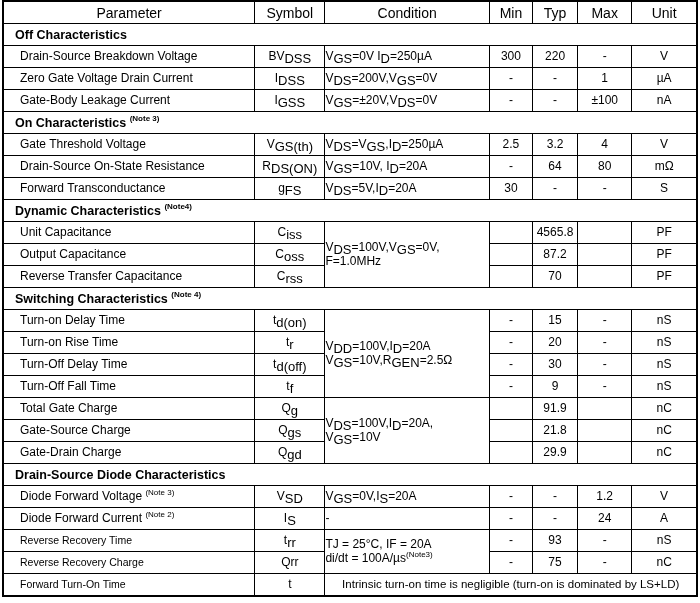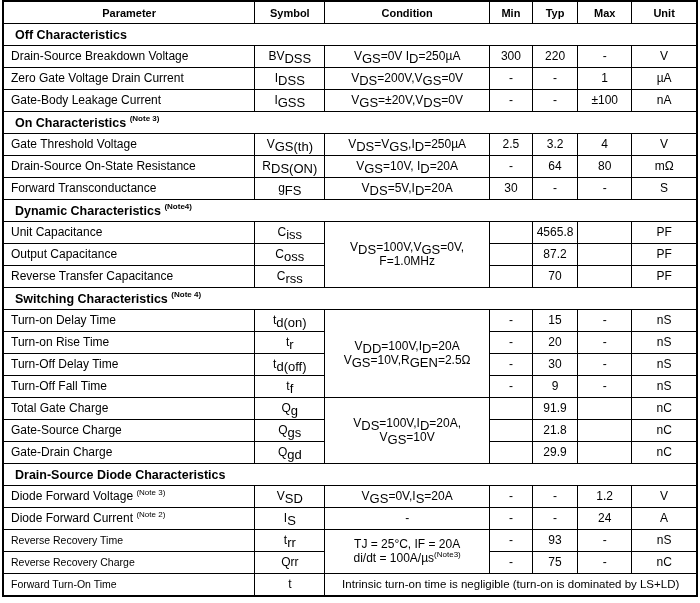--- a/index.html
+++ b/index.html
@@ -2,25 +2,25 @@
 <html><head>
 <meta charset="utf-8">
 <style>
   html,body{margin:0;padding:0;background:#fff;}
   body{width:700px;height:603px;color:#000;font-family:"Liberation Sans",sans-serif;overflow:hidden;}
   .page{width:700px;}
   .title{font-weight:bold;font-size:15px;padding:2px 0 2px 5px;letter-spacing:0;}
   .title sub{font-size:10px;}
   table{border-collapse:collapse;table-layout:fixed;width:696px;margin-left:2px;border:2px solid #000;}
   th,td{border:1px solid #000;padding:0;vertical-align:middle;overflow:hidden;}
-  th{font-size:11px;font-weight:bold;text-align:center;height:21px;}
+  th{font-size:14px;font-weight:normal;text-align:center;height:21px;}
   td{font-size:12px;height:21px;line-height:1.12;}
-  td.param{text-align:left;padding-left:7px;white-space:nowrap;}
+  td.param{text-align:left;padding-left:16px;white-space:nowrap;}
   td.center{text-align:center;white-space:nowrap;}
-  td.cond{text-align:center;}
+  td.cond{}
   td.section{font-weight:bold;font-size:12.5px;text-align:left;padding-left:11px;white-space:nowrap;}
   td.spancell{text-align:center;font-size:12px;white-space:nowrap;}
   tr.small td.param{font-size:10.5px;margin-left:7px;}
   tr.small td.spancell{font-size:11.5px;}
   sub{font-size:13px;line-height:0;}
   sup{font-size:8px;line-height:0;margin-top:28px;}
 </style>
 </head>
 <body>
 

